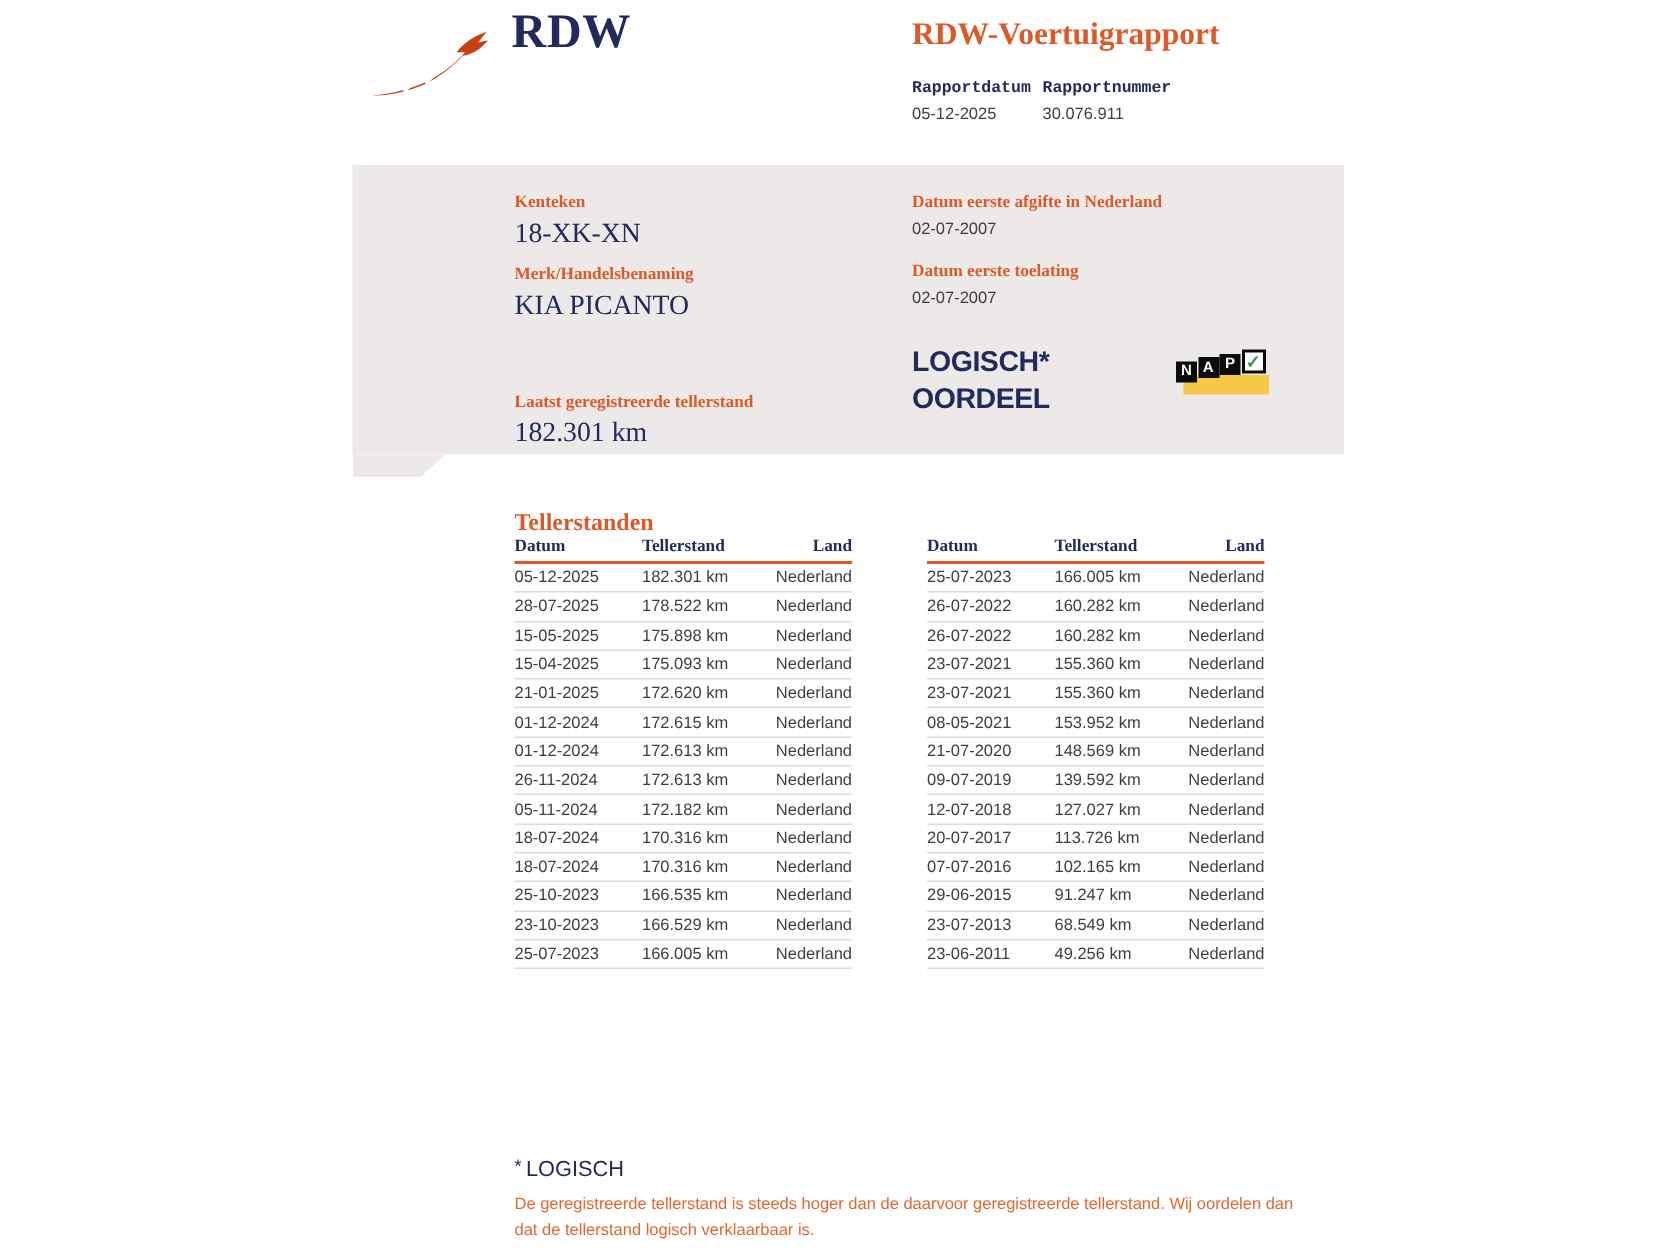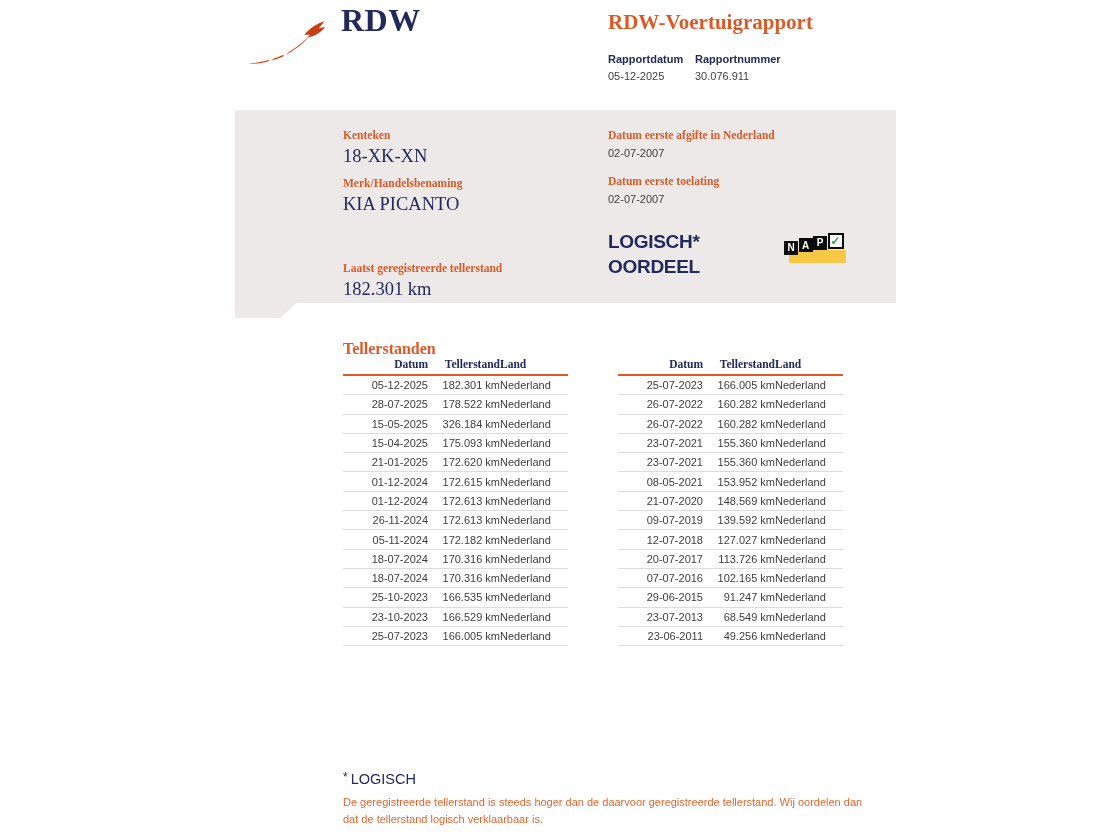--- a/index.html
+++ b/index.html
@@ -19,21 +19,21 @@
         font-family:"Liberation Sans",sans-serif}
 
   
   .feather{position:absolute;left:246px;top:16px;width:80px;height:52px}
   .wordmark{position:absolute;left:341px;top:2px;font-family:"Liberation Serif",serif;
             font-weight:700;font-size:32px;letter-spacing:.5px;color:var(--brand-navy)}
   .report-title{position:absolute;left:608px;top:10px;font-family:"Liberation Serif",serif;
             font-weight:700;font-size:21px;color:var(--accent-orange)}
   .report-meta{position:absolute;left:608px;top:53px;display:flex}
   .meta-col{min-width:87px;margin-right:0}
-  .meta-label{font-family:Liberation Sans, sans-serif;font-weight:700;font-size:11px;
+  .meta-label{font-family:Liberation Mono, monospace;font-weight:700;font-size:11px;
             color:var(--brand-navy);line-height:13px}
   .meta-value{font-size:11px;color:var(--body-text);margin-top:4px;line-height:13px}
 
   
   .card{position:absolute;left:235px;top:110px;width:661px;height:193px;
         background:var(--card-background)}
   .card-tab{position:absolute;left:235px;top:303px;width:62px;height:15px;
         background:var(--card-background);
         clip-path:polygon(0 0,100% 0,73% 100%,0 100%)}
   .card-col-left{position:absolute;left:108px;top:18px}
@@ -64,23 +64,23 @@
   .section-label{position:absolute;left:343px;top:340px;font-family:"Liberation Serif",serif;
         font-weight:700;font-size:16px;color:var(--accent-orange)}
   .otable{position:absolute;top:358px;width:225px}
   .otable.left{left:343px}.otable.right{left:618px}
   .thead{display:flex;align-items:flex-end;padding-bottom:4px;
         border-bottom:2px solid var(--accent-orange);
         font-family:"Liberation Serif",serif;font-weight:700;font-size:11.5px;
         color:var(--brand-navy)}
   .trow{display:flex;align-items:center;height:19.3px;border-bottom:1px solid var(--row-border);
         font-size:11px;color:var(--body-text)}
-  .c-datum{flex:0 0 85px;text-align:right}
-  .c-teller{flex:0 0 72px;text-align:right}
-  .c-land{flex:1 1 auto;text-align:left}
+  .c-datum{flex:0 0 85px;text-align:left}
+  .c-teller{flex:0 0 72px;text-align:left}
+  .c-land{flex:1 1 auto;text-align:right}
 
   
   .footnote{position:absolute;left:343px;top:770px;width:522px}
   .footnote-title{font-weight:400;font-size:14.5px;color:var(--brand-navy)}
   .footnote-title .ast{display:inline-block;vertical-align:3px;font-size:12px;margin-right:3px}
   .footnote-text{margin-top:7px;font-size:11px;line-height:16.5px;color:var(--orange-light)}
 </style>
 </head>
 <body>
 
@@ -156,21 +156,21 @@
         <div class="c-teller">182.301 km</div>
         <div class="c-land">Nederland</div>
       </div>
         <div class="trow">
         <div class="c-datum">28-07-2025</div>
         <div class="c-teller">178.522 km</div>
         <div class="c-land">Nederland</div>
       </div>
         <div class="trow">
         <div class="c-datum">15-05-2025</div>
-        <div class="c-teller">326.184 km</div>
+        <div class="c-teller">175.898 km</div>
         <div class="c-land">Nederland</div>
       </div>
         <div class="trow">
         <div class="c-datum">15-04-2025</div>
         <div class="c-teller">175.093 km</div>
         <div class="c-land">Nederland</div>
       </div>
         <div class="trow">
         <div class="c-datum">21-01-2025</div>
         <div class="c-teller">172.620 km</div>

